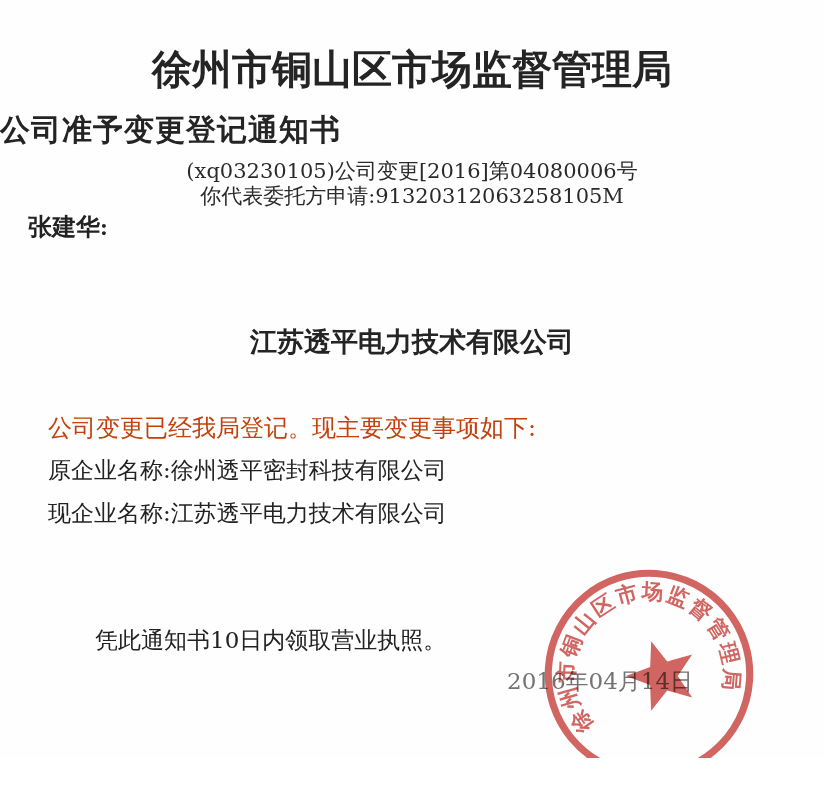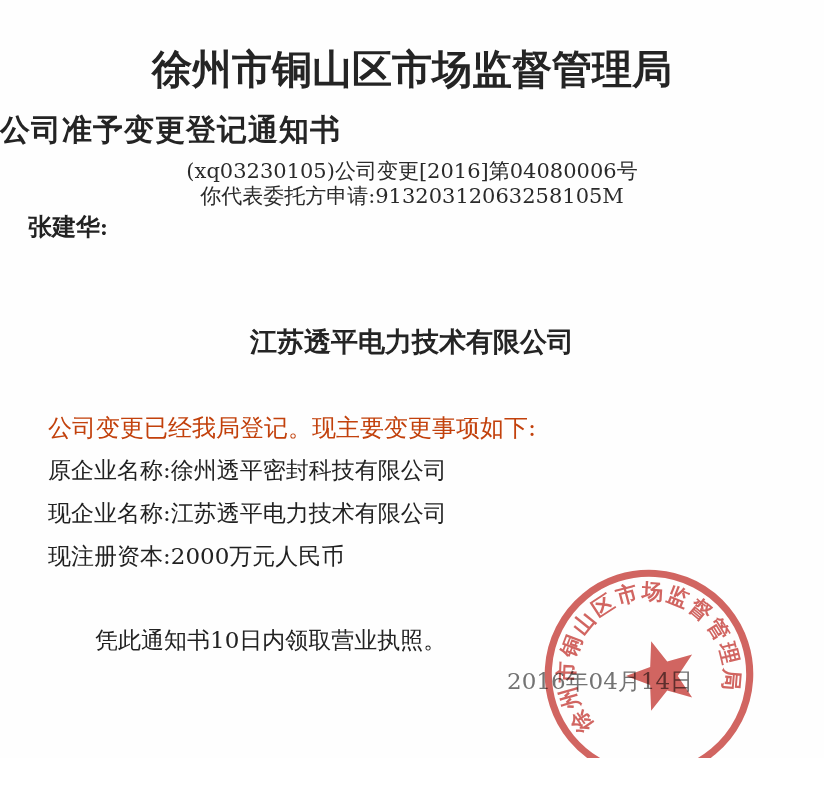--- a/index.html
+++ b/index.html
@@ -151,21 +151,20 @@
   <div class="addressee">张建华:</div>
 
 
   <div class="company-name">江苏透平电力技术有限公司</div>
 
   <div class="registration-line">公司变更已经我局登记。现主要变更事项如下:</div>
 
   <div class="change-items">
     <div class="item">原企业名称:徐州透平密封科技有限公司</div>
     <div class="item">现企业名称:江苏透平电力技术有限公司</div>
-    <div class="item">现注册资本:2000万元人民币</div>
   </div>
 
   <div class="license-note">凭此通知书10日内领取营业执照。</div>
 
   <div class="issue-date">2016年04月14日</div>
 
   <svg class="seal" viewBox="0 0 230 230">
     <g transform="rotate(-18 115 115)" fill="none">
       <circle cx="115" cy="115" r="99" stroke="#c8433e" stroke-width="7"></circle>
       <polygon fill="#c8433e" stroke="none" points="127,85 135.8,108.9 161.2,109.9 141.3,125.6 148.2,150.1 127,136 105.8,150.1 112.7,125.6 92.8,109.9 118.2,108.9"></polygon>

